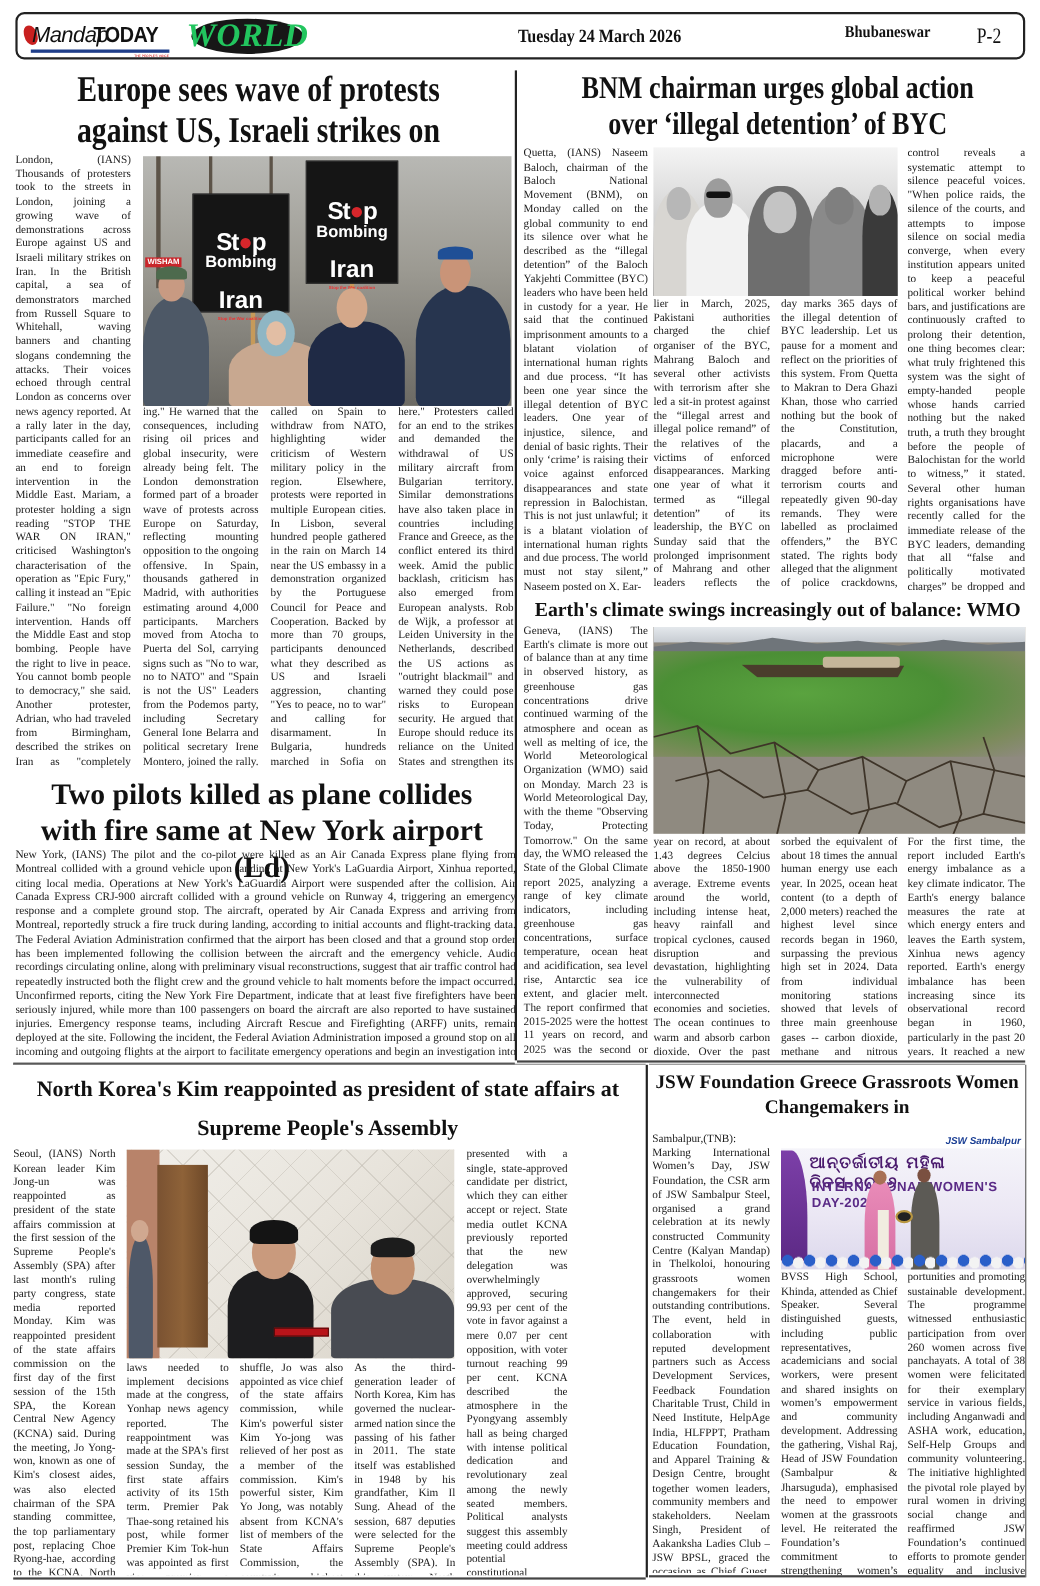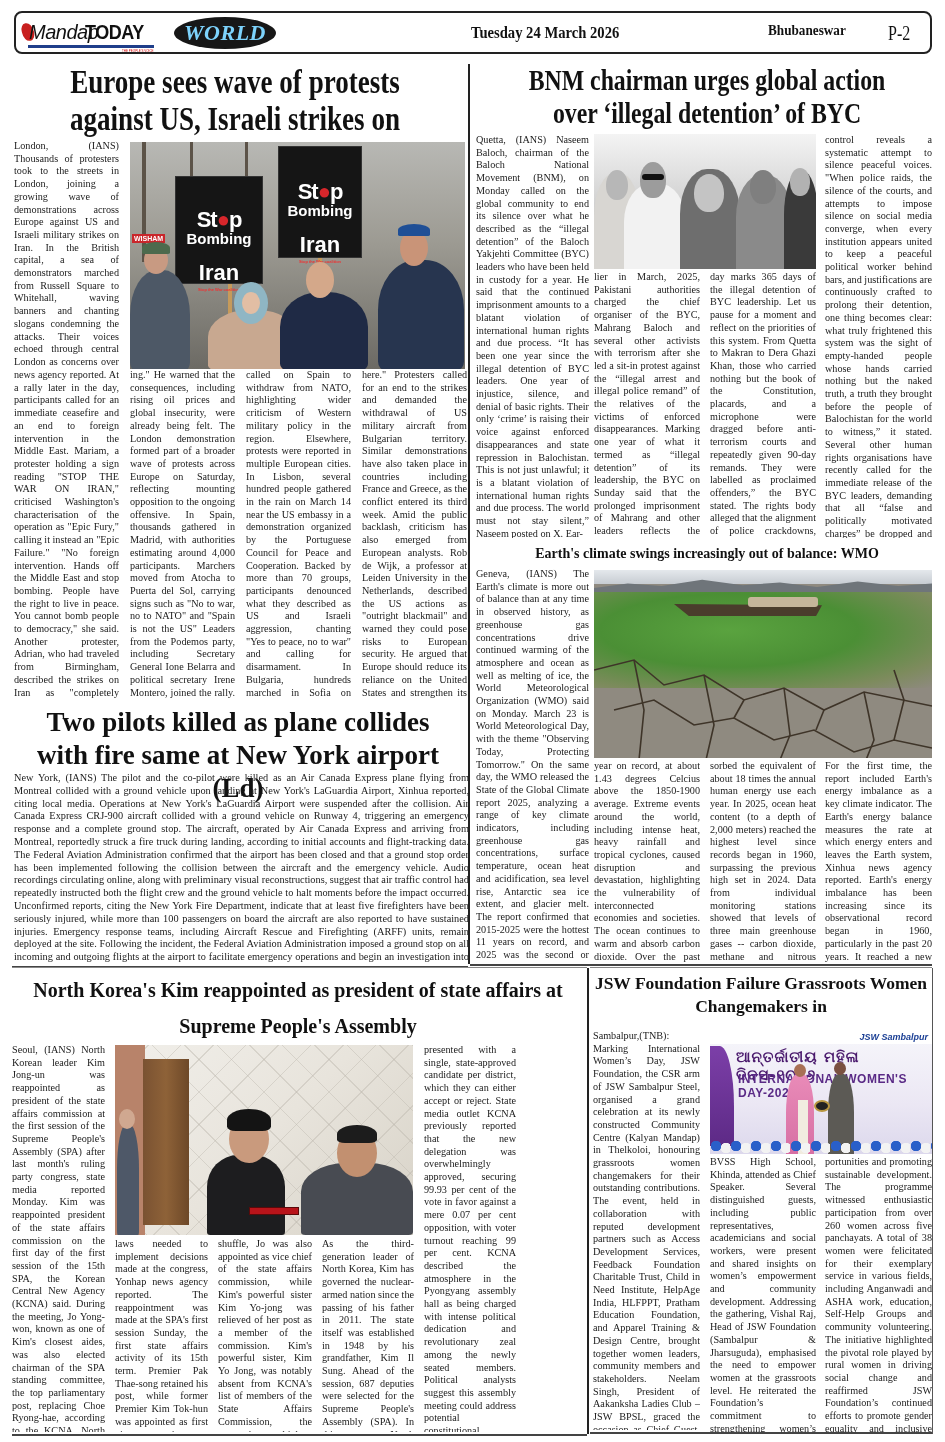--- a/index.html
+++ b/index.html
@@ -8,21 +8,21 @@
 
   
   .masthead { position: absolute; left: 14px; top: 11px; width: 918px; height: 43px; border: 2px solid #222; border-radius: 8px; background: #fff; }
   .logo { position: absolute; left: 6px; top: 8px; height: 26px; width: 136px; }
   .logo .blob { position: absolute; left: 0; top: 2px; width: 12px; height: 18px; background: #c8201f; border-radius: 40% 60% 45% 55%; transform: rotate(-12deg); }
   .logo .orissa { position: absolute; left: 7px; top: 0; font-family: "Liberation Sans", sans-serif; font-style: italic; font-size: 20px; color: #111; letter-spacing: -0.5px; }
   .logo .today { position: absolute; left: 63px; top: 0; font-family: "Liberation Sans", sans-serif; font-weight: bold; font-size: 20px; color: #111; letter-spacing: -0.5px; transform: scaleX(0.9); transform-origin: left; }
   .logo .bar { position: absolute; left: 6px; top: 24px; width: 126px; height: 3px; background: #1f3e8a; }
   .logo .tag { position: absolute; left: 100px; top: 28px; font-size: 3px; color: #c00; font-family: "Liberation Sans", sans-serif; }
   .section-badge { position: absolute; left: 158px; top: 4px; width: 102px; height: 32px; border-radius: 50%; background: #171717; display: flex; align-items: center; justify-content: center; }
-  .section-badge span { font-family: "Liberation Serif", serif; font-style: italic; font-weight: bold; font-size: 22px; color: #7dd3fc; letter-spacing: 0.5px; }
+  .section-badge span { font-family: "Liberation Serif", serif; font-style: italic; font-weight: bold; font-size: 30px; color: #22c55e; letter-spacing: 0.5px; }
   .date { position: absolute; left: 455px; top: 10px; font-size: 17px; font-weight: bold; transform: scaleX(0.86); transform-origin: left; }
   .city { position: absolute; left: 752px; top: 9px; font-size: 15px; font-weight: bold; transform: scaleX(0.88); transform-origin: left; }
   .pageno { position: absolute; left: 872px; top: 9px; font-size: 20px; transform: scaleX(0.8); transform-origin: left; }
 
   
   .hl { position: absolute; font-weight: bold; text-align: center; line-height: 1.12; color: #111; }
   .hl-condensed { transform: scaleX(0.82); transform-origin: center top; }
 
   
   .txt { position: absolute; font-size: 10.2px; line-height: 12.7px; text-align: justify; hyphens: manual; color: #1a1a1a; }
@@ -165,21 +165,21 @@
   <div class="face" style="left:100px; top:40px; width:30px; height:38px; background:#c4c4c4;"></div>
   <div class="fig" style="left:142px; width:56px; height:94px; background:#8a8a8a;"></div>
   <div class="face" style="left:156px; top:36px; width:26px; height:34px; background:#7f7f7f;"></div>
   <div class="fig" style="left:190px; width:34px; height:98px; background:#3a3a3a;"></div>
   <div class="face" style="left:196px; top:34px; width:20px; height:28px; background:#b2b2b2;"></div>
 </div>
 <div class="txt" style="left:594px; top:271px; width:106px; height:268px; overflow:hidden;">lier in March, 2025, Pakistani authorities charged the chief organiser of the BYC, Mahrang Baloch and several other activists with terrorism after she led a sit-in protest against the “illegal arrest and illegal police remand” of the relatives of the victims of enforced disappearances. Marking one year of what it termed as “illegal detention” of its leadership, the BYC on Sunday said that the prolonged imprisonment of Mahrang and other leaders reflects the "panic" of the Pakistani system rather than punishment for any crime. “To-</div>
 <div class="txt" style="left:710px; top:271px; width:106px; height:268px; overflow:hidden;">day marks 365 days of the illegal detention of BYC leadership. Let us pause for a moment and reflect on the priorities of this system. From Quetta to Makran to Dera Ghazi Khan, those who carried nothing but the book of the Constitution, placards, and a microphone were dragged before anti-terrorism courts and repeatedly given 90-day remands. They were labelled as proclaimed offenders,” the BYC stated. The rights body alleged that the alignment of police crackdowns, judicial silence and information</div>
 <div class="txt" style="left:825px; top:134px; width:107px; height:404px; overflow:hidden;">control reveals a systematic attempt to silence peaceful voices. "When police raids, the silence of the courts, and attempts to impose silence on social media converge, when every institution appears united to keep a peaceful political worker behind bars, and justifications are continuously crafted to prolong their detention, one thing becomes clear: what truly frightened this system was the sight of empty-handed people whose hands carried nothing but the naked truth, a truth they brought before the people of Balochistan for the world to witness,” it stated. Several other human rights organisations have recently called for the immediate release of the BYC leaders, demanding that all “false and politically motivated charges” be dropped and that free, fair trials without state pressure must be ensured.</div>
 
-<div class="hl" style="left:474px; top:543px; width:466px; font-size:14px; line-height:22px; white-space:nowrap;">Earth's climate swings increasingly out of balance: WMO</div>
+<div class="hl" style="left:474px; top:543px; width:466px; font-size:18px; line-height:22px; white-space:nowrap;">Earth's climate swings increasingly out of balance: WMO</div>
 <div class="txt" style="left:476px; top:568px; width:113px; height:394px; overflow:hidden;">Geneva, (IANS) The Earth's climate is more out of balance than at any time in observed history, as greenhouse gas concentrations drive continued warming of the atmosphere and ocean as well as melting of ice, the World Meteorological Organization (WMO) said on Monday. March 23 is World Meteorological Day, with the theme "Observing Today, Protecting Tomorrow." On the same day, the WMO released the State of the Global Climate report 2025, analyzing a range of key climate indicators, including greenhouse gas concentrations, surface temperature, ocean heat and acidification, sea level rise, Antarctic sea ice extent, and glacier melt. The report confirmed that 2015-2025 were the hottest 11 years on record, and 2025 was the second or third hottest</div>
 <div class="photo climate" style="left:594px; top:570px; width:338px; height:188px;">
   <div class="sky"></div>
   <div class="mtn"></div>
   <div class="grass"></div>
   <svg class="cracks" viewBox="0 0 338 130" preserveAspectRatio="none">
     <g stroke="#3e3428" stroke-width="1.6" fill="none">
       <path d="M0 40 L40 30 L70 55 L110 45 L150 70 L190 58 L230 80 L270 62 L338 76"></path>
       <path d="M20 80 L60 70 L100 95 L140 88 L180 110 L220 100 L260 122 L300 110 L338 118"></path>
       <path d="M40 30 L50 80 L45 130"></path>
@@ -218,21 +218,21 @@
 </div>
 <div class="txt" style="left:115px; top:1238px; width:93px; height:194px; overflow:hidden;">laws needed to implement decisions made at the congress, Yonhap news agency reported. The reappointment was made at the SPA's first session Sunday, the first state affairs activity of its 15th term. Premier Pak Thae-song retained his post, while former Premier Kim Tok-hun was appointed as first vice premier, a position newly created at the latest meeting. In the re-</div>
 <div class="txt" style="left:218px; top:1238px; width:94px; height:194px; overflow:hidden;">shuffle, Jo was also appointed as vice chief of the state affairs commission, while Kim's powerful sister Kim Yo-jong was relieved of her post as a member of the commission. Kim's powerful sister, Kim Yo Jong, was notably absent from KCNA's list of members of the State Affairs Commission, the country's highest leadership body, on which she ?had served since ?2021.</div>
 <div class="txt" style="left:322px; top:1238px; width:92px; height:194px; overflow:hidden;">As the third-generation leader of North Korea, Kim has governed the nuclear-armed nation since the passing of his father in 2011. The state itself was established in 1948 by his grandfather, Kim Il Sung. Ahead of the session, 687 deputies were selected for the Supreme People's Assembly (SPA). In this system, North Korean citizens aged 17 and older are</div>
 <div class="txt" style="left:424px; top:1044px; width:92px; height:388px; overflow:hidden;">presented with a single, state-approved candidate per district, which they can either accept or reject. State media outlet KCNA previously reported that the new delegation was overwhelmingly approved, securing 99.93 per cent of the vote in favor against a mere 0.07 per cent opposition, with voter turnout reaching 99 per cent. KCNA described the atmosphere in the Pyongyang assembly hall as being charged with intense political dedication and revolutionary zeal among the newly seated members. Political analysts suggest this assembly meeting could address potential constitutional revisions. These changes might officially redefine relations between North and South Korea, codifying them as ties between "two hostile states."</div>
 <div class="hrule" style="left:12px; top:1434px; width:575px;"></div>
 
 <div class="vrule" style="left:587px; top:968px; height:466px;"></div>
 
 <div class="hrule-thin" style="left:590px; top:967px; width:342px;"></div>
-<div class="hl" style="left:592px; top:972px; width:338px; font-size:17.5px; line-height:23px;">JSW Foundation Failure Grassroots Women Changemakers in</div>
+<div class="hl" style="left:592px; top:972px; width:338px; font-size:17.5px; line-height:23px;">JSW Foundation Greece Grassroots Women Changemakers in</div>
 <div class="txt" style="left:593px; top:1030px; width:107px; height:400px; overflow:hidden;">Sambalpur,(TNB): Marking International Women’s Day, JSW Foundation, the CSR arm of JSW Sambalpur Steel, organised a grand celebration at its newly constructed Community Centre (Kalyan Mandap) in Thelkoloi, honouring grassroots women changemakers for their outstanding contributions. The event, held in collaboration with reputed development partners such as Access Development Services, Feedback Foundation Charitable Trust, Child in Need Institute, HelpAge India, HLFPPT, Pratham Education Foundation, and Apparel Training &amp; Design Centre, brought together women leaders, community members and stakeholders. Neelam Singh, President of Aakanksha Ladies Club – JSW BPSL, graced the occasion as Chief Guest, while Dr Gouridas Padhan, Headmaster of</div>
 <div class="photo jsw" style="left:710px; top:1030px; width:222px; height:124px;">
   <div class="banner-top"></div>
   <div class="jswlogo">JSW Sambalpur</div>
   <div class="purple"></div>
   <div class="odia">ଆନ୍ତର୍ଜାତୀୟ ମହିଳା ଦିବସ-୧୦୨୬</div>
   <div class="intl">INTERNATIONAL WOMEN'S DAY-2026</div>
   <div class="woman"></div>
   <div class="stole"></div>
   <div class="hd" style="left:84px; top:34px;"></div>

